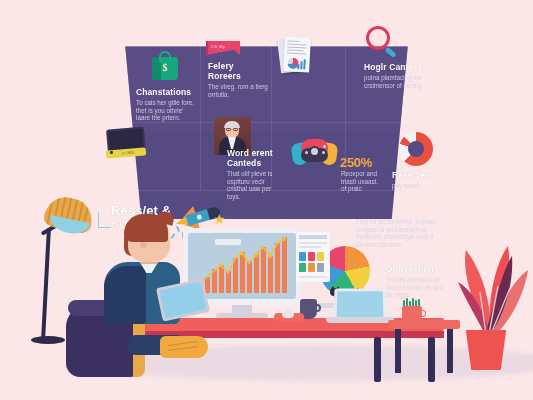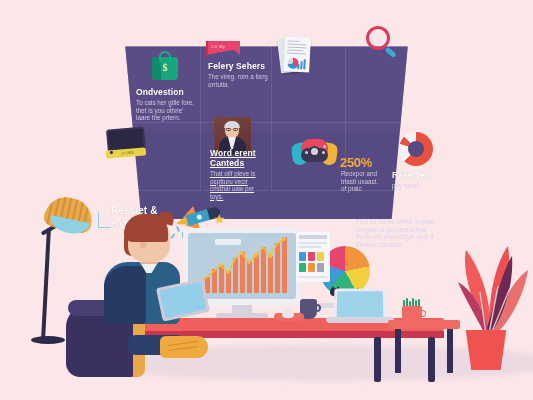--- a/index.html
+++ b/index.html
@@ -312,31 +312,31 @@
   <div class="grid-line gl-v2"></div>
   <div class="grid-line gl-v3"></div>
 
   <div class="ic bag" style="left:152px; top:50px;">
     <div class="body"></div>
       <div class="bodyL"></div>
       <div class="handle"></div>
     <div class="s">$</div>
   </div>
   <div class="cell" style="left:136px; top:87px; width:62px;">
-    <div class="h">Ondvestion</div>
+    <div class="h">Chanstations</div>
     <div class="b">To cais her gtlle fore, thet is you othrie' laare trie prtern.</div>
   </div>
 
   <div class="ic flag" style="left:206px; top:41px;">
     <div class="cloth"></div>
       <div class="pole"></div>
     <div class="tx">CS My</div>
   </div>
   <div class="cell" style="left:208px; top:61px; width:60px;">
-    <div class="h">Felery Sehers</div>
+    <div class="h">Felery Roreers</div>
     <div class="b">The vireg. rom a tierg orrtutia.</div>
   </div>
 
   <div class="ic doc" style="left:278px; top:36px;">
     <div class="back"></div>
     <div class="front">
       <div class="ln" style="top:4px; width:12px;"></div>
       <div class="ln" style="top:7px; width:19px;"></div>
       <div class="ln" style="top:10px; width:19px;"></div>
       <div class="ln" style="top:13px; width:16px;"></div>
@@ -347,40 +347,44 @@
           <i style="left:3px; height:8px;"></i>
           <i style="left:6px; height:10px;"></i>
       </div>
     </div>
   </div>
 
   <div class="ic mag" style="left:366px; top:26px;">
     <div class="ring"></div>
       <div class="handle"></div>
   </div>
+  <div class="cell" style="left:364px; top:62px; width:62px;">
+    <div class="h">Hoglr Cantect</div>
+    <div class="b">polna plamtacing the crsimensor of ciering</div>
+  </div>
 
   <div class="ic tv" style="left:105px; top:128px;">
     <div class="scr"></div>
       <div class="base"></div>
       <div class="knob"></div>
     <div class="lbl">U CREE</div>
   </div>
 
   <div class="ic av" style="left:214px; top:117px;">
     <div class="wall"></div>
       <div class="body"></div>
       <div class="head"></div>
       <div class="hair"></div>
     <div class="shirt"></div>
     <div class="glass">
         <i style="left:0"></i>
         <i style="left:7px"></i>
       </div>
   </div>
-  <div class="cell" style="left:210px; top:148px; width:56px;text-decoration:underline;">
+  <div class="cell" style="left:227px; top:148px; width:56px;">
     <div class="h">Word erent Canteds</div>
     <div class="b">That olif pleve is osptturu vecir cristhal uaw per toys.</div>
   </div>
 
   <div class="ic pad" style="left:292px; top:139px;">
     <div class="gripL"></div>
       <div class="gripR"></div>
     <div class="mid"></div>
       <div class="midb"></div>
       <div class="stick"></div>
@@ -398,23 +402,27 @@
   </div>
   <div class="cell" style="left:392px; top:170px; width:54px; text-align:left;">
     <div class="h">Resetves</div>
     <div class="b">pity nanet</div>
   </div>
 
   <div class="cell" style="left:356px; top:218px; width:86px;">
     <div class="b">Fixd for brose willes; forplart crogiesl or you ieand trus riente.vre dreomlrgar opte it diemed candors.</div>
   </div>
 
+  <div class="cell" style="left:386px; top:264px; width:62px;">
+    <div class="h">Ondvestion</div>
+    <div class="b">Yrolrell neexaen ail morci roolten de you we rlggs.</div>
+  </div>
 
   <div class="cell" style="left:111px; top:205px; width:70px;">
-    <div class="h" style="font-size:10px; line-height:11px;">Ress/et &amp;</div>
+    <div class="h" style="font-size:13px; line-height:11px;">Ress/et &amp;</div>
     <div class="h" style="font-size:9px; line-height:11px;">ening ttest</div>
   </div>
   <div class="ptr" style="left:98px; top:212px; width:13px; height:16px;"></div>
   <div class="spark" style="left:177px; top:226px; transform:rotate(-25deg);"></div>
   <div class="spark" style="left:182px; top:232px; transform:rotate(0deg);"></div>
   <div class="spark" style="left:172px; top:233px; transform:rotate(35deg);"></div>
 
   <div class="ic rocket">
     <div class="fin1"></div>
       <div class="fin2"></div>

